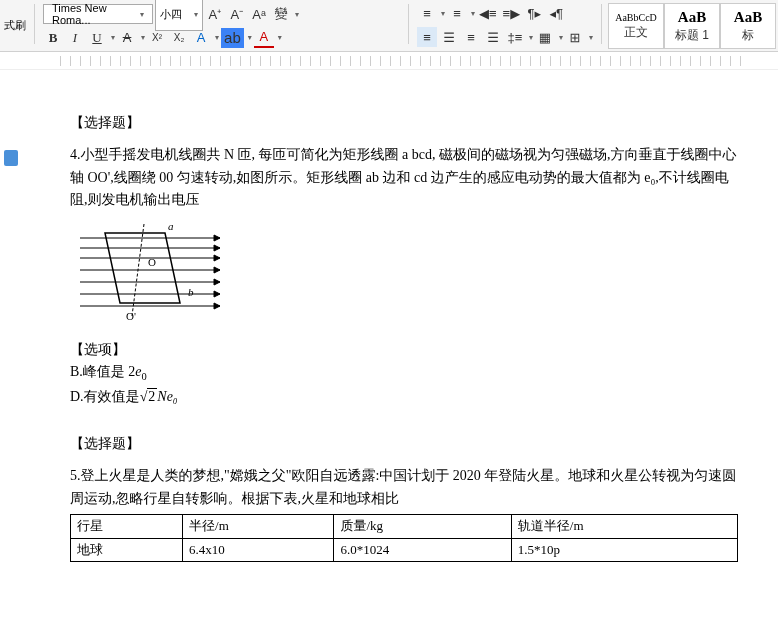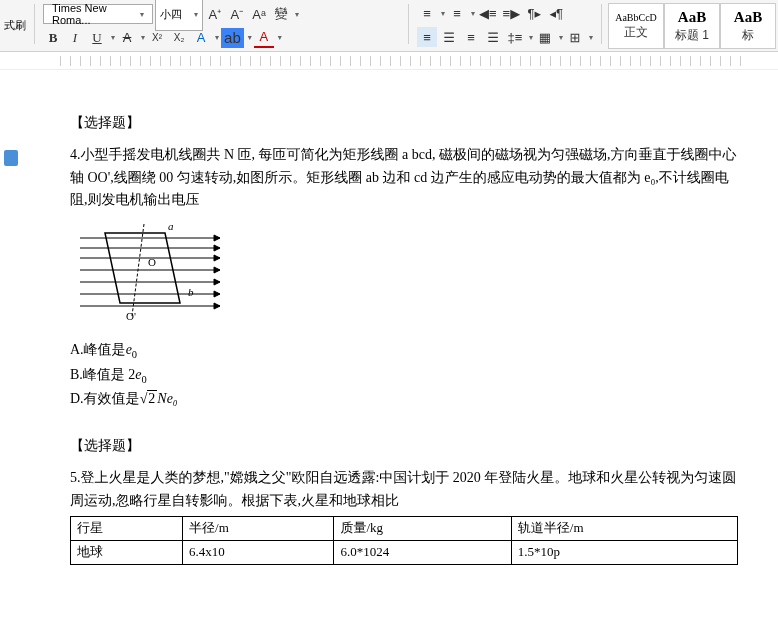--- a/index.html
+++ b/index.html
@@ -161,21 +161,21 @@
           <polygon points="50,85 110,85 95,15 35,15" stroke="#000" fill="none" stroke-width="1.5"></polygon>
           <line x1="74" y1="6" x2="62" y2="98" stroke-dasharray="3,2"></line>
         </g>
         <text x="98" y="12" font-size="11" font-style="italic">a</text>
         <text x="118" y="78" font-size="11" font-style="italic">b</text>
         <text x="78" y="48" font-size="11">O</text>
         <text x="56" y="102" font-size="11">O'</text>
       </svg>
     </div>
 
-    <div class="opt"><span>A.峰值是</span><i>e</i><sub>0</sub></div>
+    <div class="qlabel">【选项】</div>
     <div class="opt"><span>B.峰值是 2</span><i>e</i><sub>0</sub></div>
     <div class="opt"><span>D.有效值是</span><span class="radic">√</span><span class="sqrt">2</span><i>Ne₀</i></div>
 
     <br>
     <div class="qlabel">【选择题】</div>
     <div class="qtext">5.登上火星是人类的梦想,"嫦娥之父"欧阳自远透露:中国计划于 2020 年登陆火星。地球和火星公转视为匀速圆周运动,忽略行星自转影响。根据下表,火星和地球相比</div>
 
     <table class="data">
       <tbody>
           <tr>

